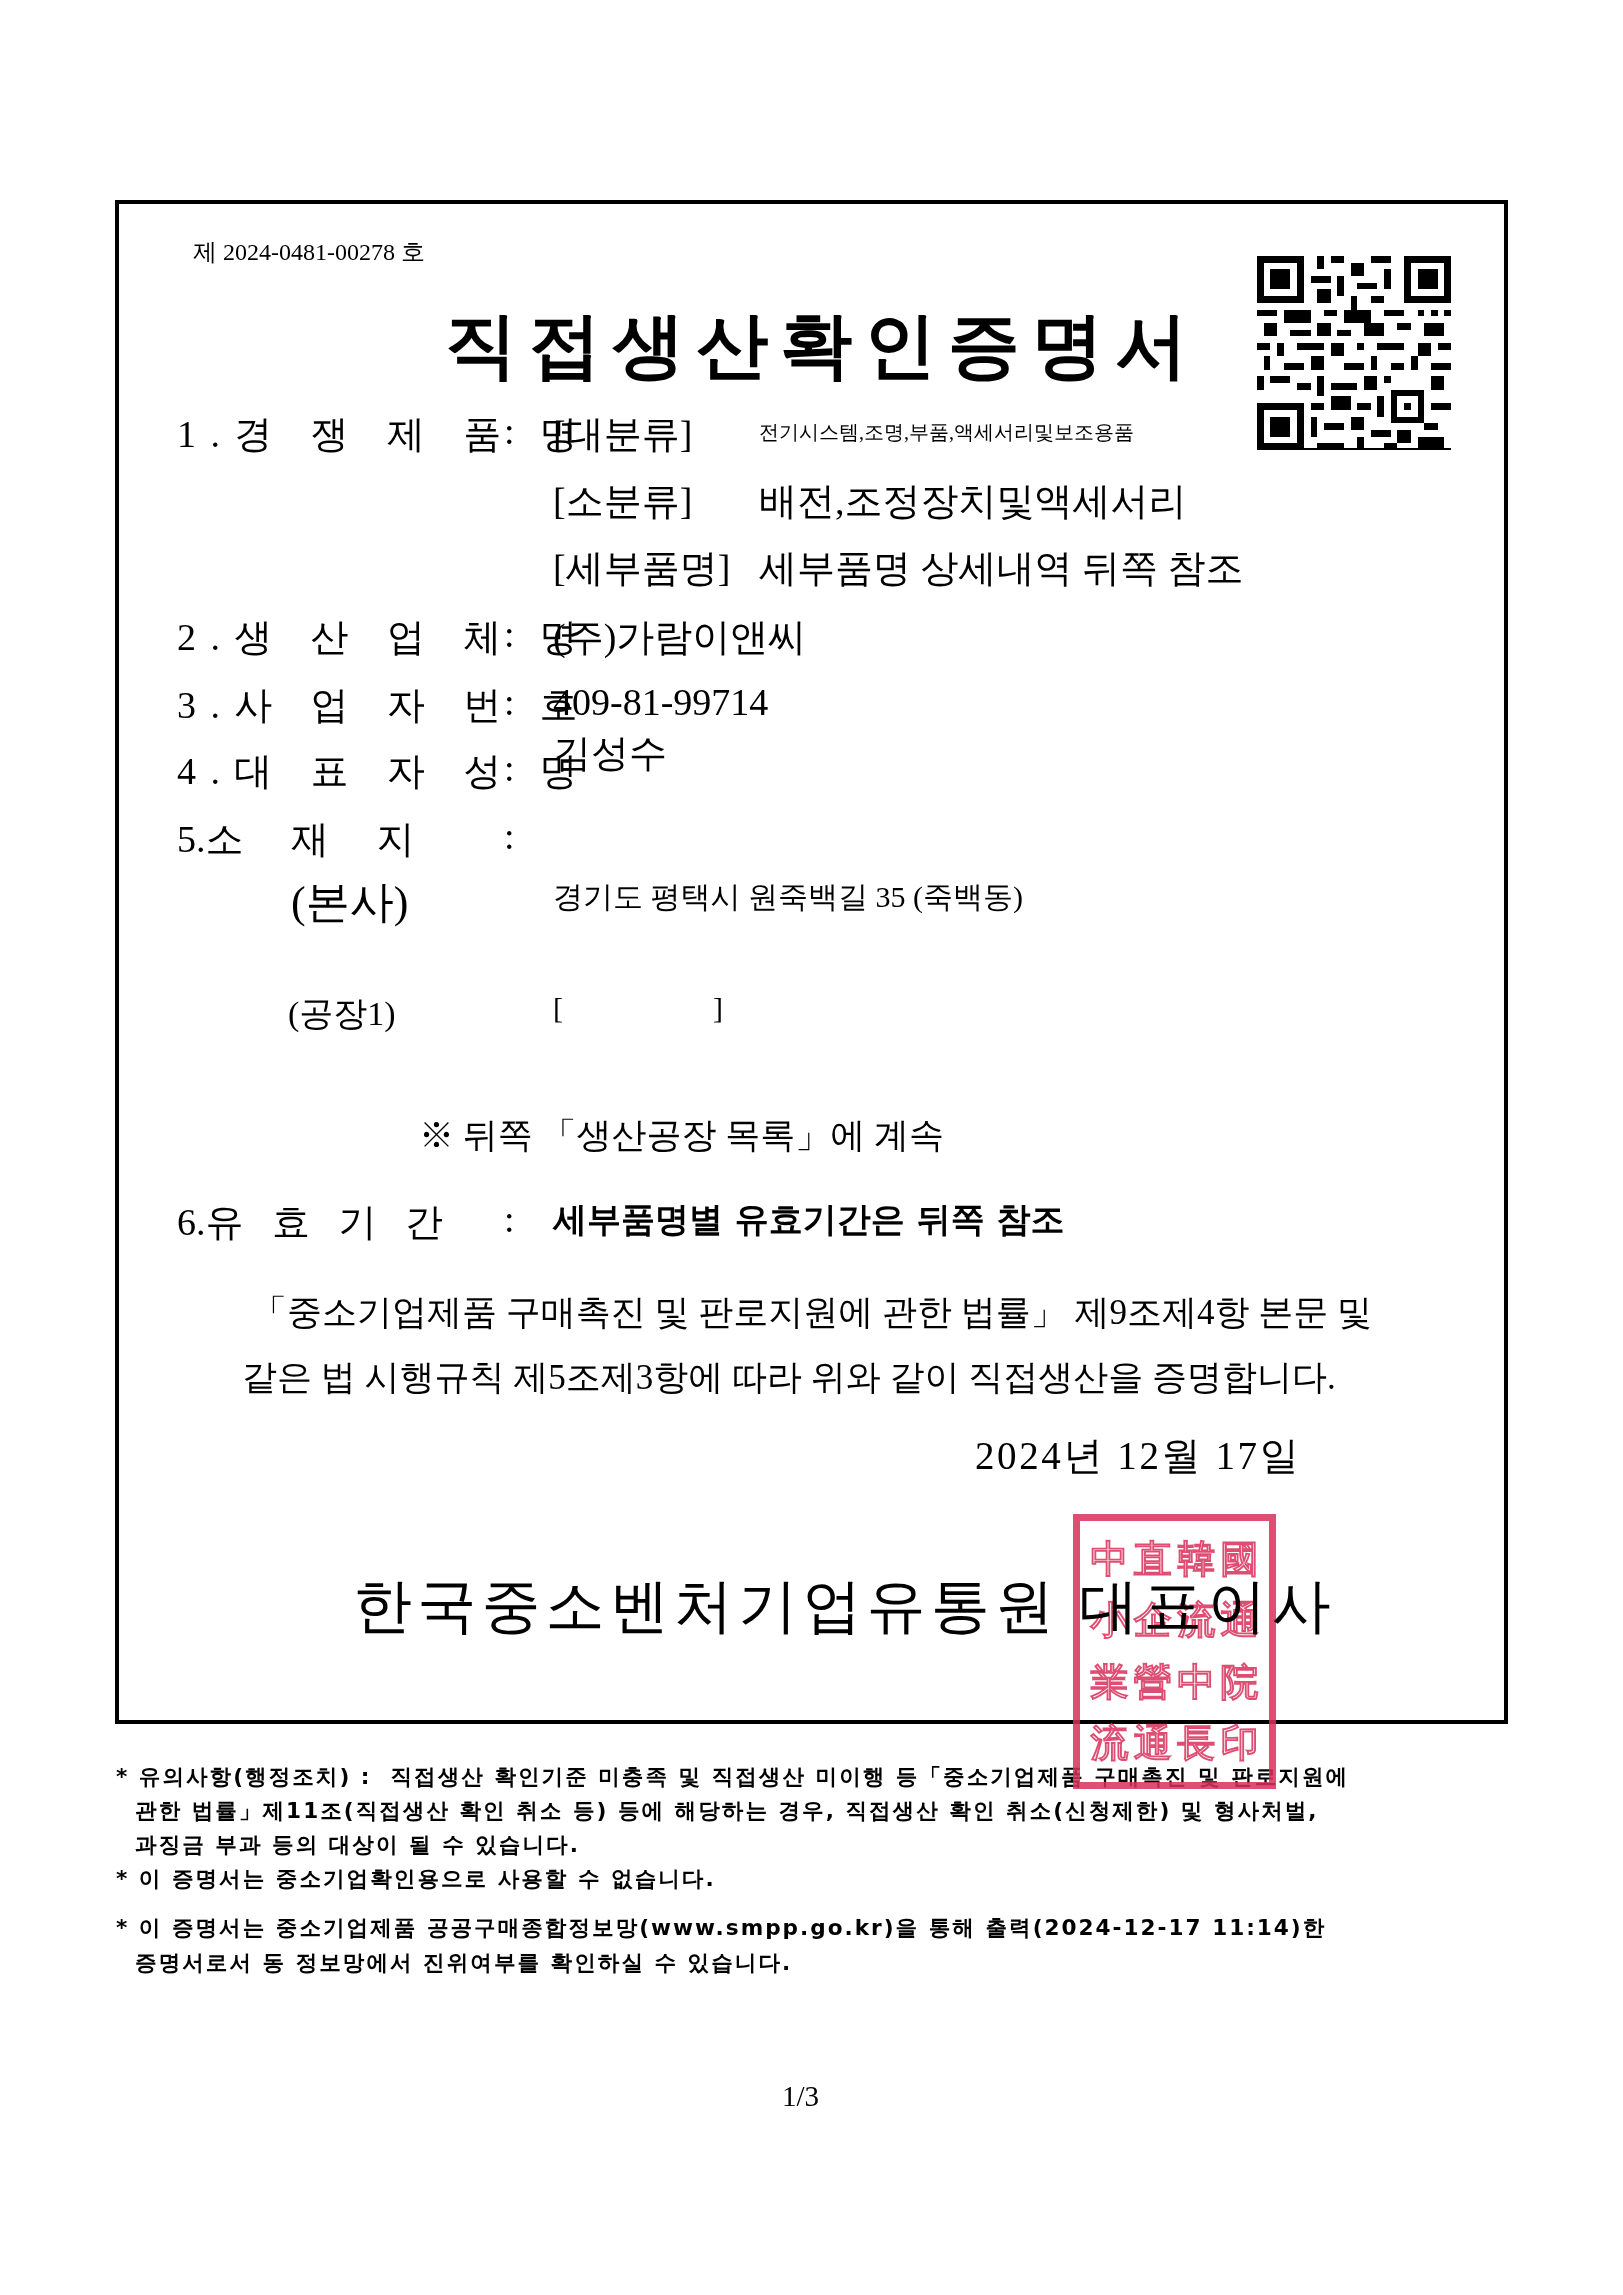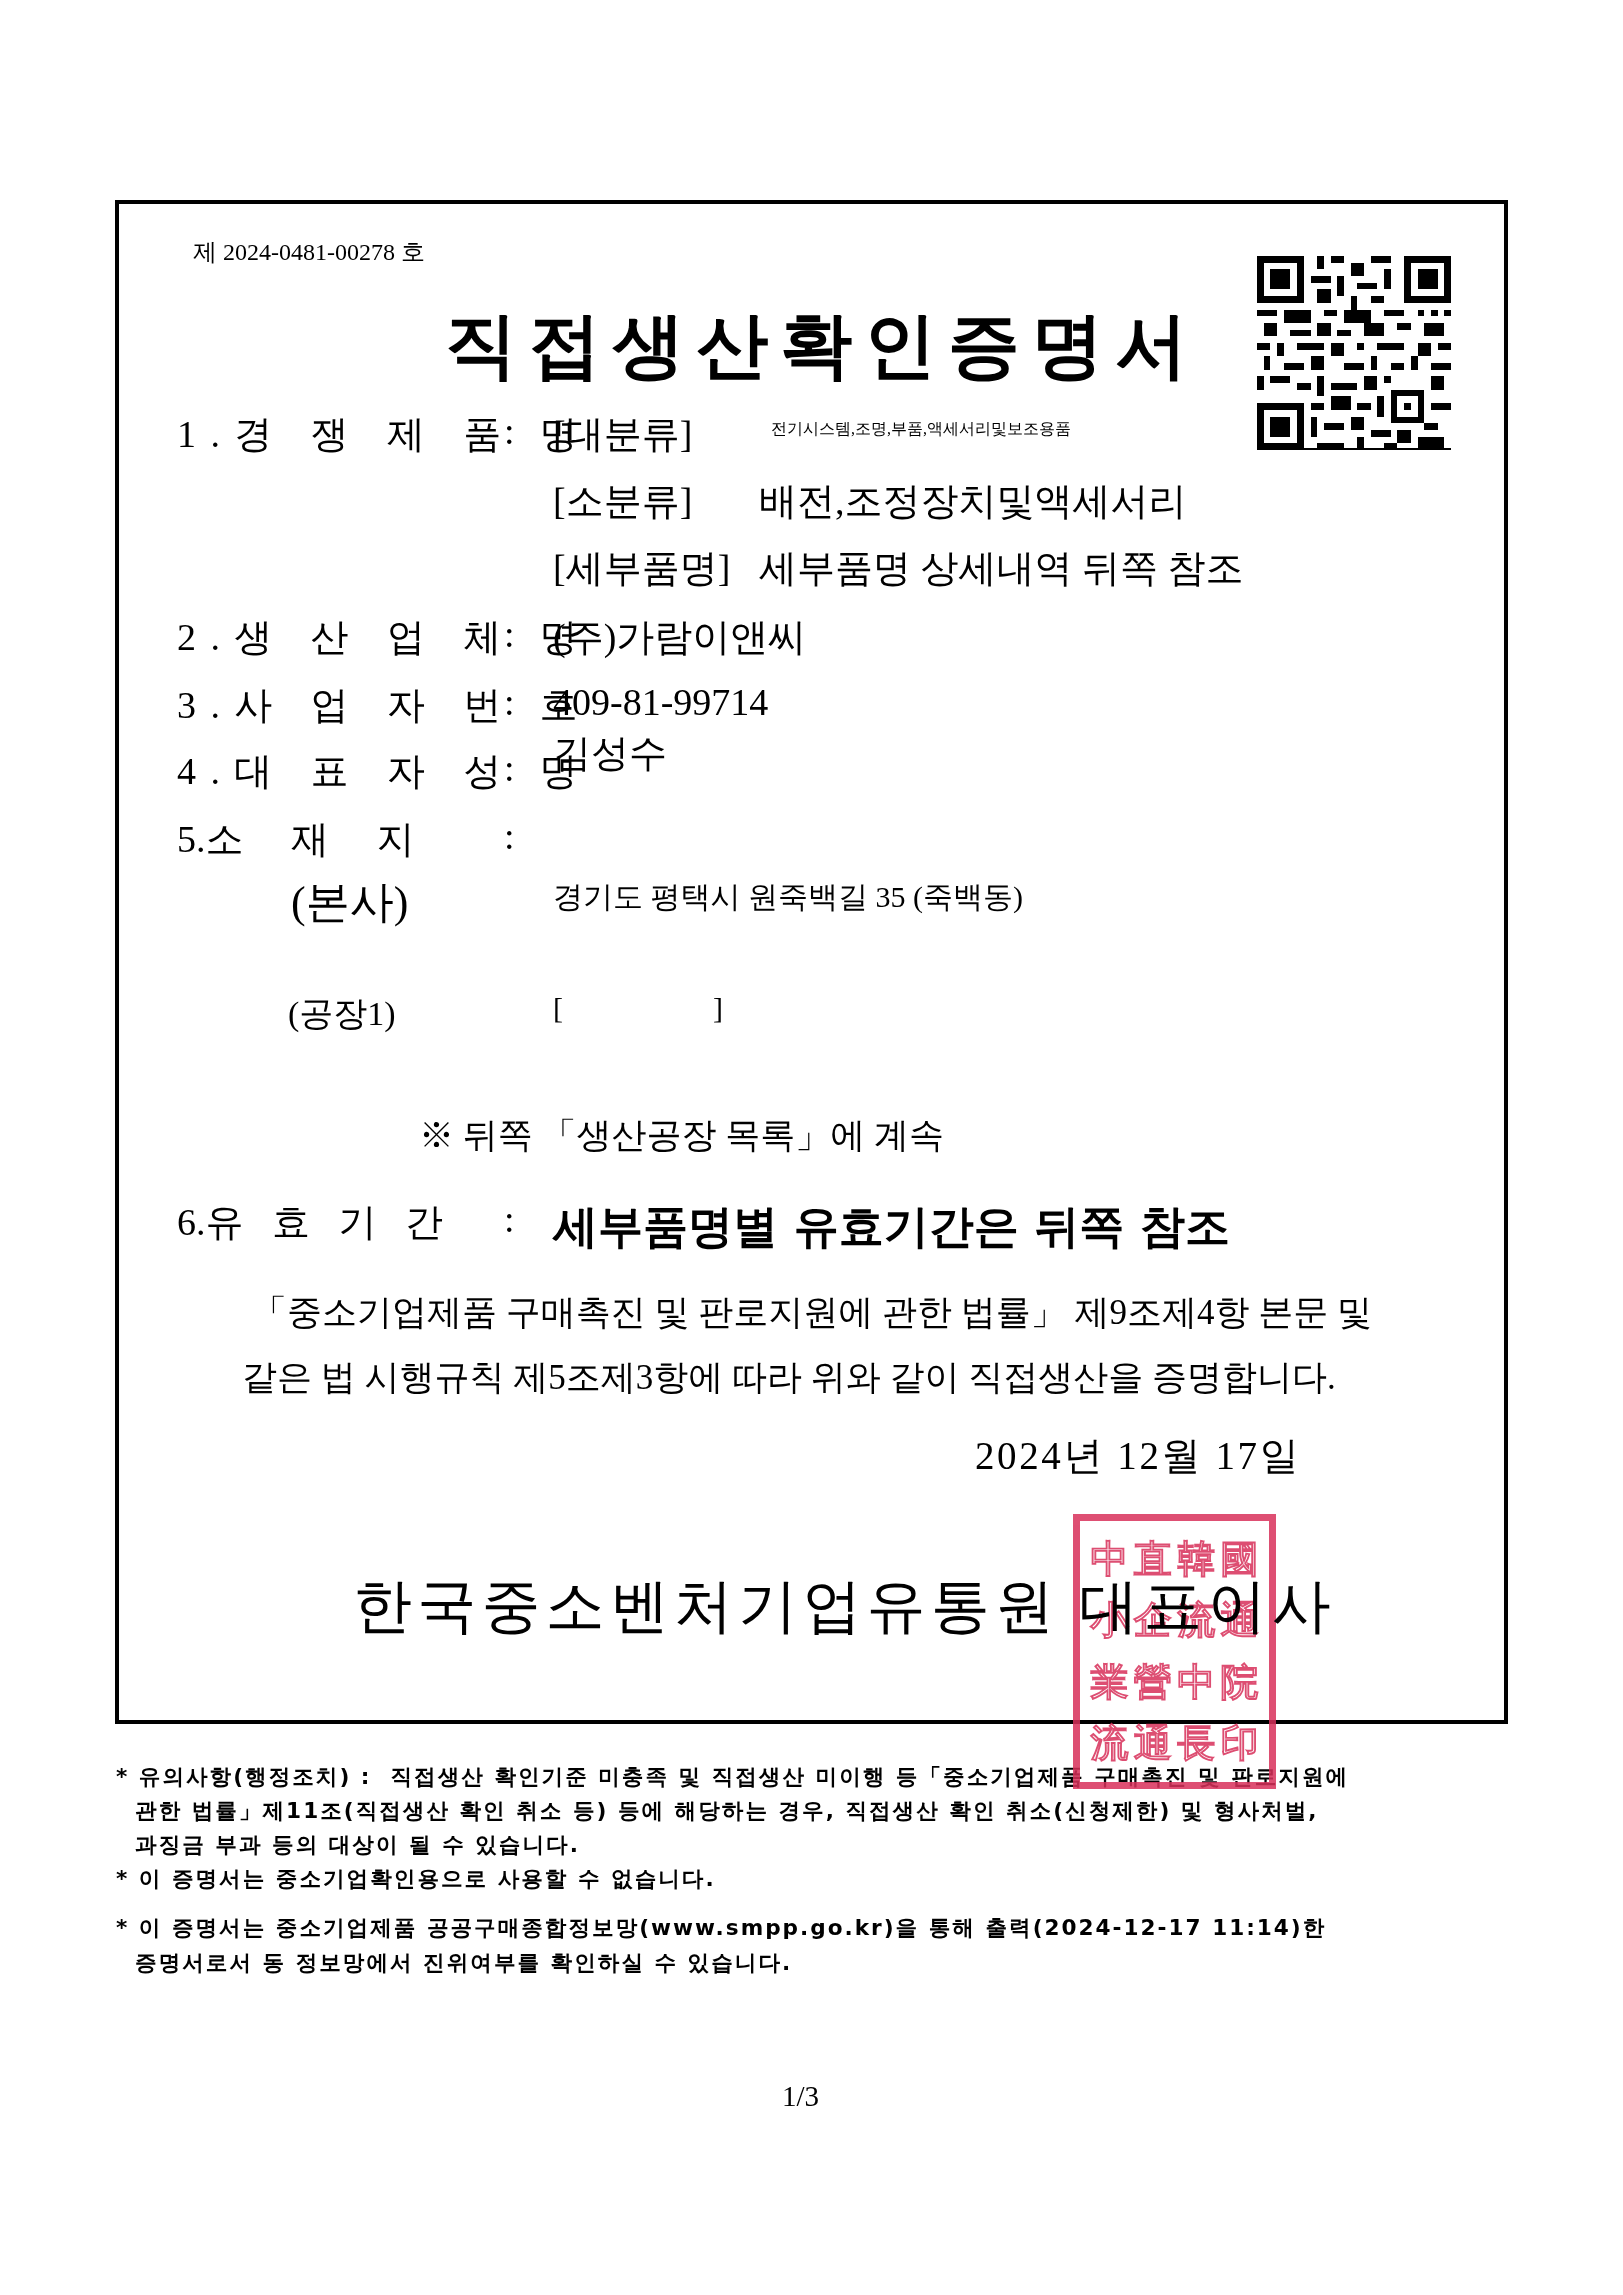--- a/index.html
+++ b/index.html
@@ -7,21 +7,21 @@
          font-family:"DejaVu Serif","Liberation Serif",serif; color:#000; }
   .frame { position:absolute; left:115px; top:200px; width:1385px; height:1516px;
            border:4.6px solid #000; box-sizing:content-box; }
   .abs { position:absolute; white-space:nowrap; }
   .cert-no { left:193px; top:236px; font-size:24px; font-family:"Liberation Serif","DejaVu Serif",serif; }
   .title { left:445px; top:298px; font-size:72px; font-weight:bold; letter-spacing:11.8px;
            font-family:"DejaVu Sans","Liberation Sans",sans-serif; }
   .qr { left:1257px; top:256px; width:194px; height:194px; }
   .row { font-size:38px; font-family:"Liberation Serif","DejaVu Serif",serif; }
   .lbl { letter-spacing:14.4px; }
-  .small { font-size:16px;margin-left:12px; }
+  .small { font-size:20px; }
   .bold { font-weight:bold; font-family:"DejaVu Sans","Liberation Sans",sans-serif; }
   .law { font-size:35px; font-family:"Liberation Serif","DejaVu Serif",serif; }
   .date { left:975px; top:1429px; font-size:39px; letter-spacing:2.6px; font-family:"Liberation Serif","DejaVu Serif",serif; }
   .issuer { left:353px; top:1567px; font-size:59px; letter-spacing:5.2px; font-family:"Liberation Serif","DejaVu Serif",serif; z-index:3; }
   .seal { left:1073px; top:1514px; width:203px; height:275px; border:7.9px solid #d8305a; box-sizing:border-box;
           color:#d8305a; opacity:0.85; z-index:2; display:grid; grid-template-columns:repeat(4,1fr);
           grid-template-rows:repeat(4,1fr); padding:9.2px; gap:2.6px; }
   .seal span { display:flex; align-items:center; justify-content:center; font-size:38px; font-weight:bold;
                font-family:"DejaVu Serif",serif; -webkit-text-stroke:0.7px #d8305a; color:transparent; }
   .notes { left:116px; font-size:21.6px; font-weight:bold; letter-spacing:2px;
@@ -147,21 +147,21 @@
 <div class="abs row" style="left:177px; top:814px; white-space:pre;">5.소     재     지</div>
 <div class="abs row" style="left:504px; top:814px;">:</div>
 <div class="abs row" style="left:291px; top:873px; font-size:44px;">(본사)</div>
 <div class="abs row" style="left:553px; top:877px; font-size:30px;">경기도 평택시 원죽백길 35 (죽백동)</div>
 <div class="abs row" style="left:288px; top:991px; font-size:34px;">(공장1)</div>
 <div class="abs row" style="left:553px; top:991px; font-size:30px; white-space:pre;">[                    ]</div>
 <div class="abs row" style="left:419px; top:1112px; font-size:35px;">※ 뒤쪽 「생산공장 목록」에 계속</div>
 
 <div class="abs row" style="left:177px; top:1197px; white-space:pre;">6.유   효   기   간</div>
 <div class="abs row" style="left:504px; top:1197px;">:</div>
-<div class="abs row bold" style="left:553px; top:1197px; font-size:45px;">세부품명별 유효기간은 뒤쪽 참조</div>
+<div class="abs row bold" style="left:553px; top:1197px; font-size:34px;">세부품명별 유효기간은 뒤쪽 참조</div>
 
 <div class="abs law" style="left:252px; top:1289px;">「중소기업제품 구매촉진 및 판로지원에 관한 법률」 제9조제4항 본문 및</div>
 <div class="abs law" style="left:242px; top:1354px;">같은 법 시행규칙 제5조제3항에 따라 위와 같이 직접생산을 증명합니다.</div>
 
 <div class="abs date">2024년 12월 17일</div>
 
 <div class="abs seal">
   <span>中</span>
   <span>直</span>
   <span>韓</span>

